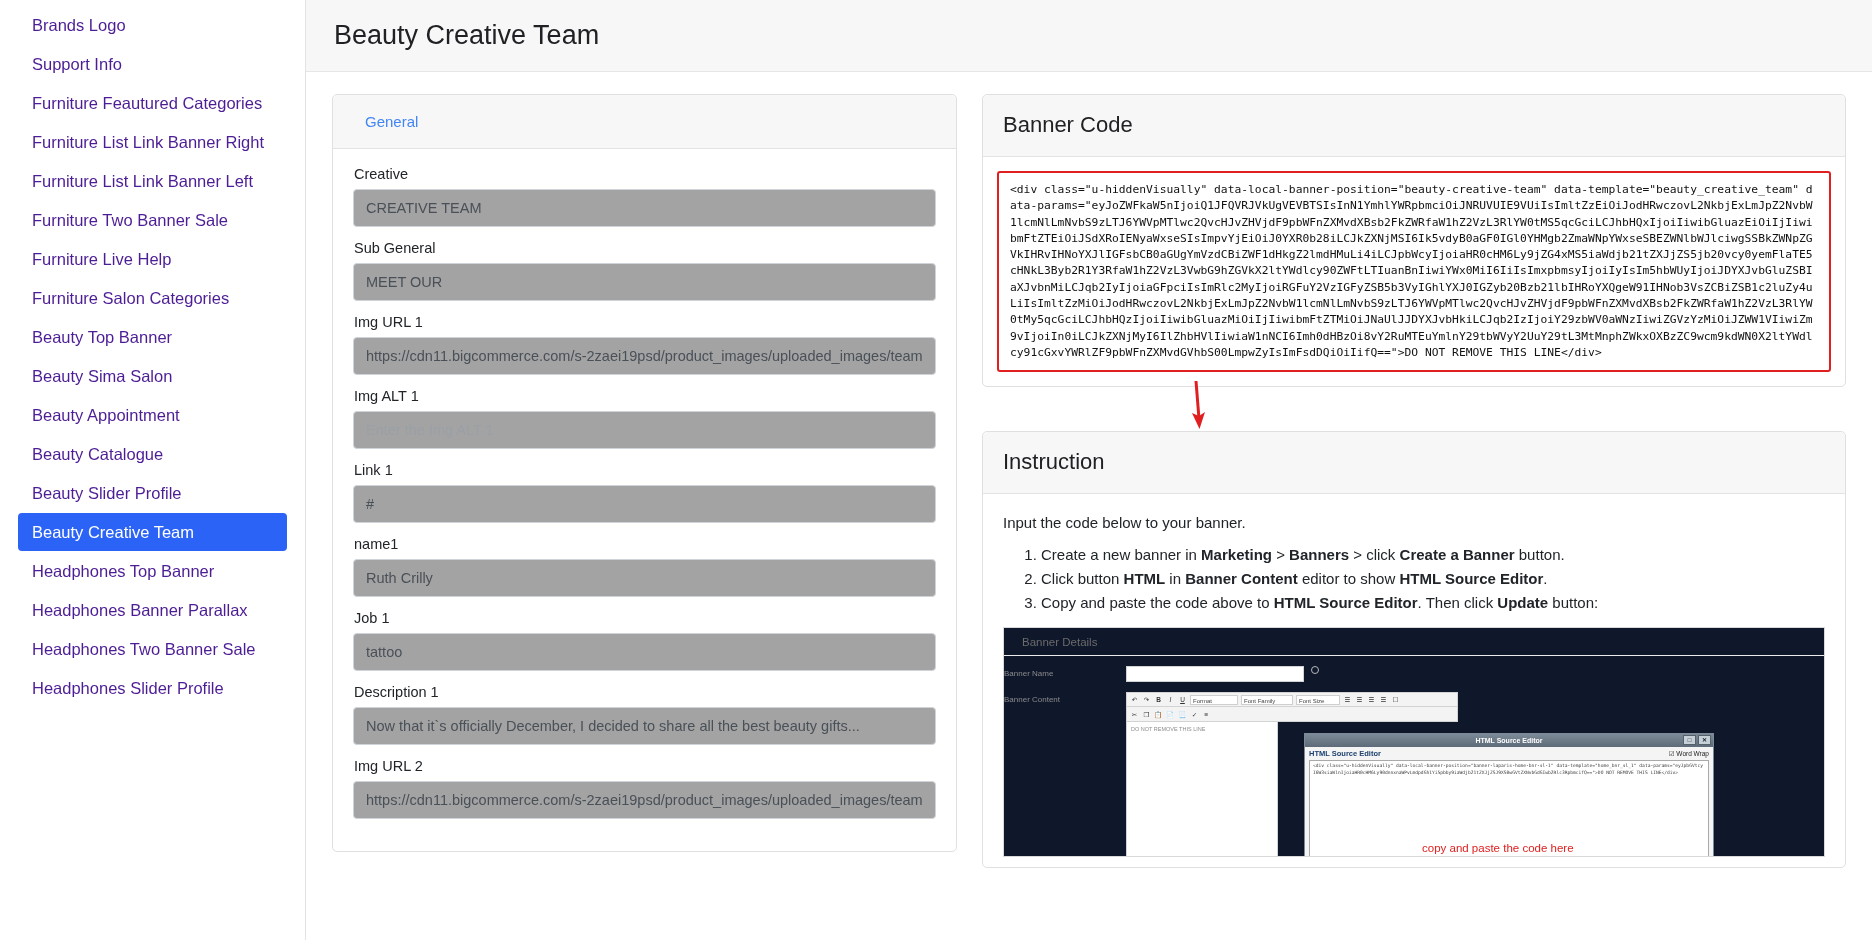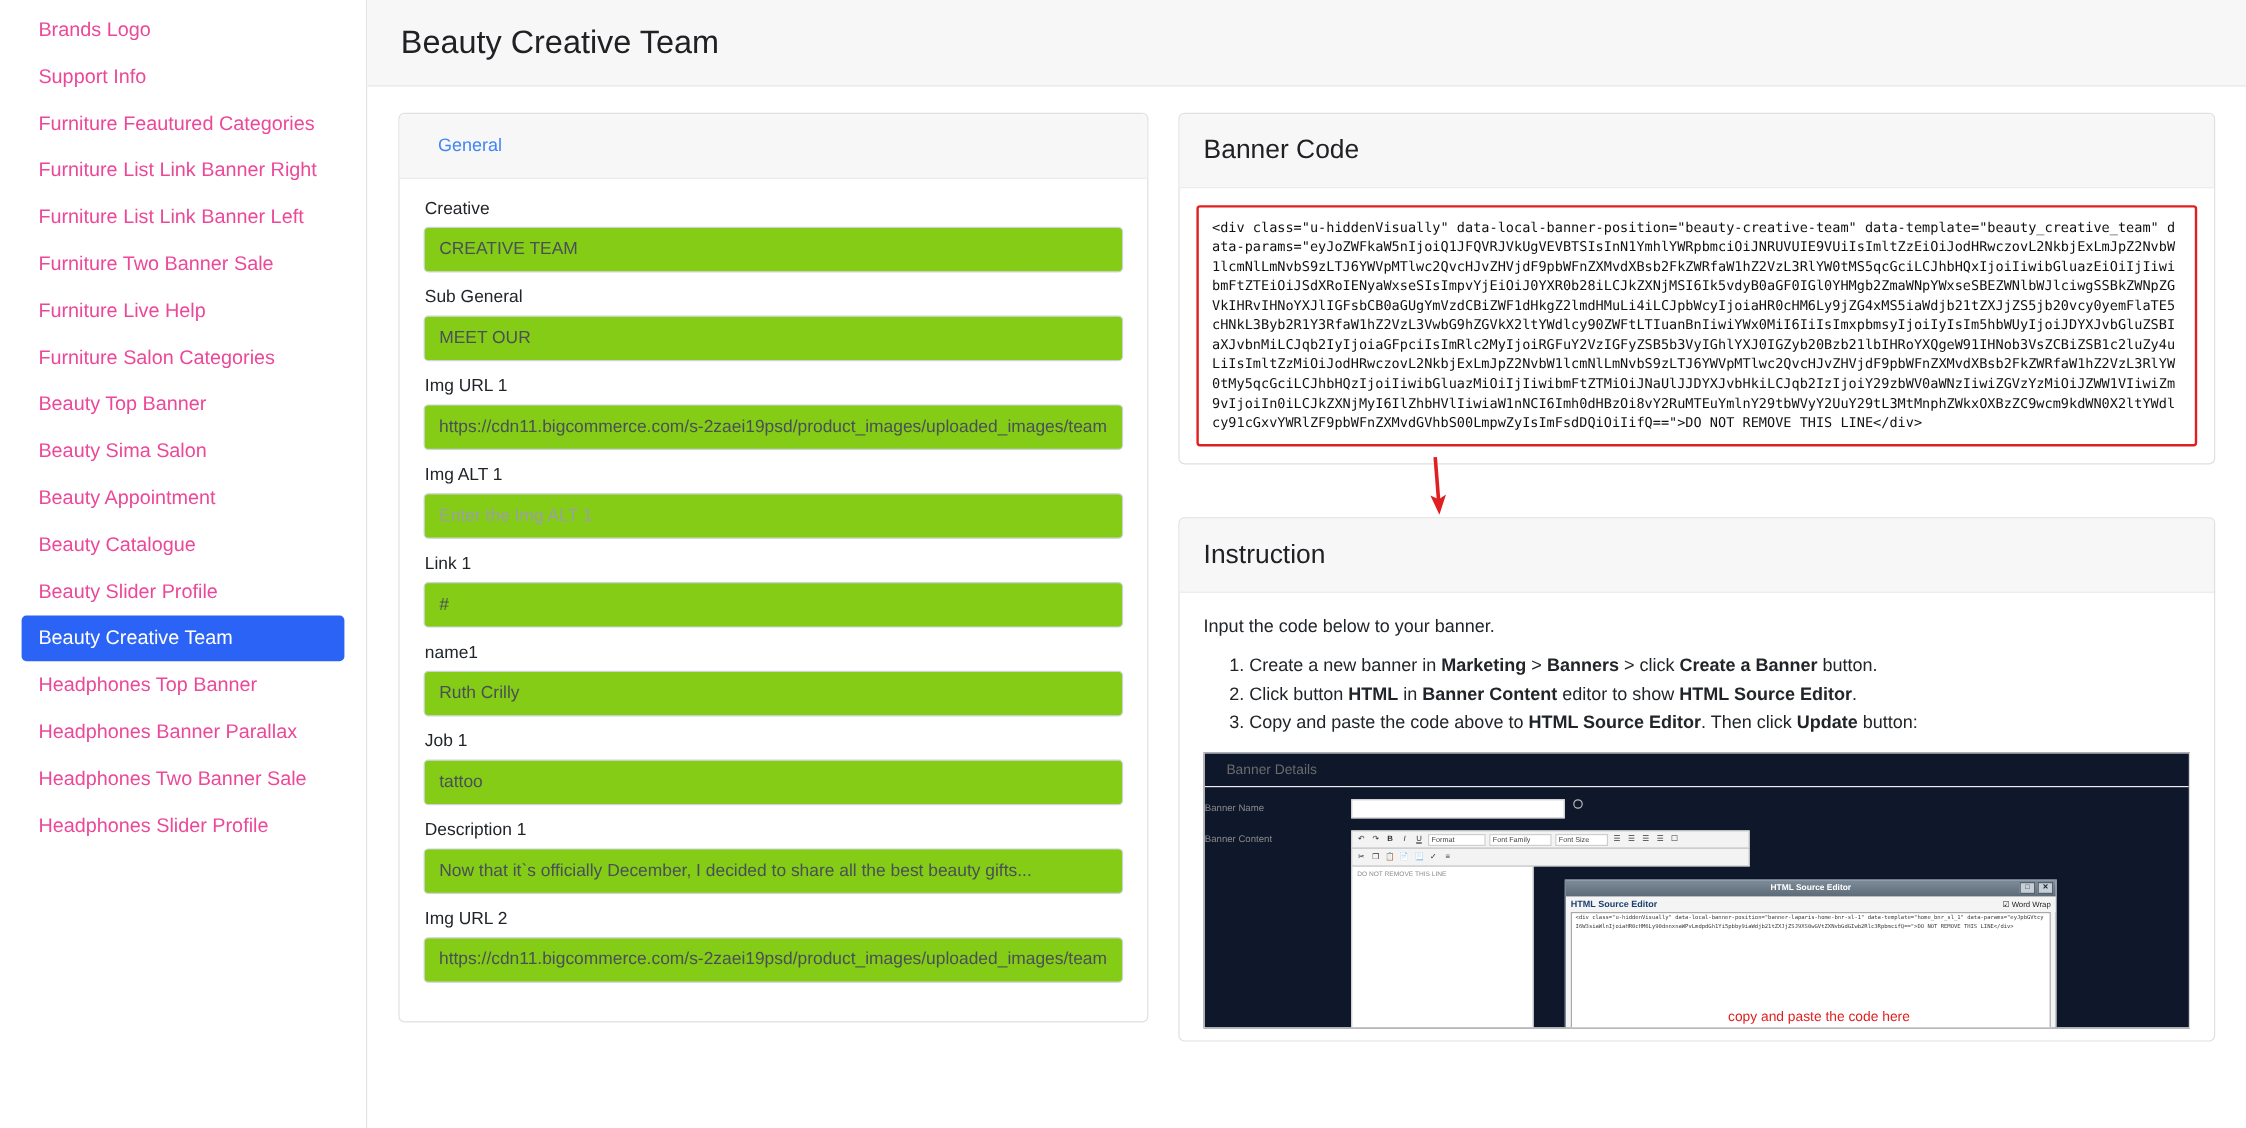--- a/index.html
+++ b/index.html
@@ -20,21 +20,21 @@
     background: #ffffff;
     padding: 6px 18px 0 18px;
     overflow: hidden;
   }
   .nav-item {
     display: block;
     padding: 9px 14px;
     margin-bottom: 1px;
     font-size: 16.5px;
     line-height: 20px;
-    color: #ec4899;
+    color: #4c1d95;
     text-decoration: none;
     border-radius: 4px;
     white-space: nowrap;
     cursor: pointer;
   }
   .nav-item.active {
     background: #2b63f6;
     color: #ffffff;
   }
 
@@ -109,21 +109,21 @@
   }
   .form-control {
     display: block;
     width: 100%;
     height: 38px;
     padding: 6px 12px;
     font-size: 14.5px;
     font-family: "Liberation Sans", sans-serif;
     line-height: 24px;
     color: #495057;
-    background: #84cc16;
+    background: #a3a3a3;
     border: 1px solid #ced4da;
     border-radius: 4px;
     white-space: nowrap;
     overflow: hidden;
     text-overflow: clip;
     outline: none;
   }
   .form-control::placeholder { color: #9aa0a6; }
 
   
@@ -280,21 +280,21 @@
     font-size: 4.6px;
     line-height: 6.5px;
     color: #3c3c3c;
     padding: 2px 3px;
     overflow: hidden;
     word-break: break-all;
     position: relative;
   }
   .paste-note {
     position: absolute;
-    left: 436px; bottom: 2px;
+    left: 418px; bottom: 2px;
     color: #e02020;
     font-size: 11.5px;
   }
   .shot-arrow { position: absolute; left: 300px; top: 120px; }
 </style>
 </head>
 <body>
 
 <div class="app">
 

